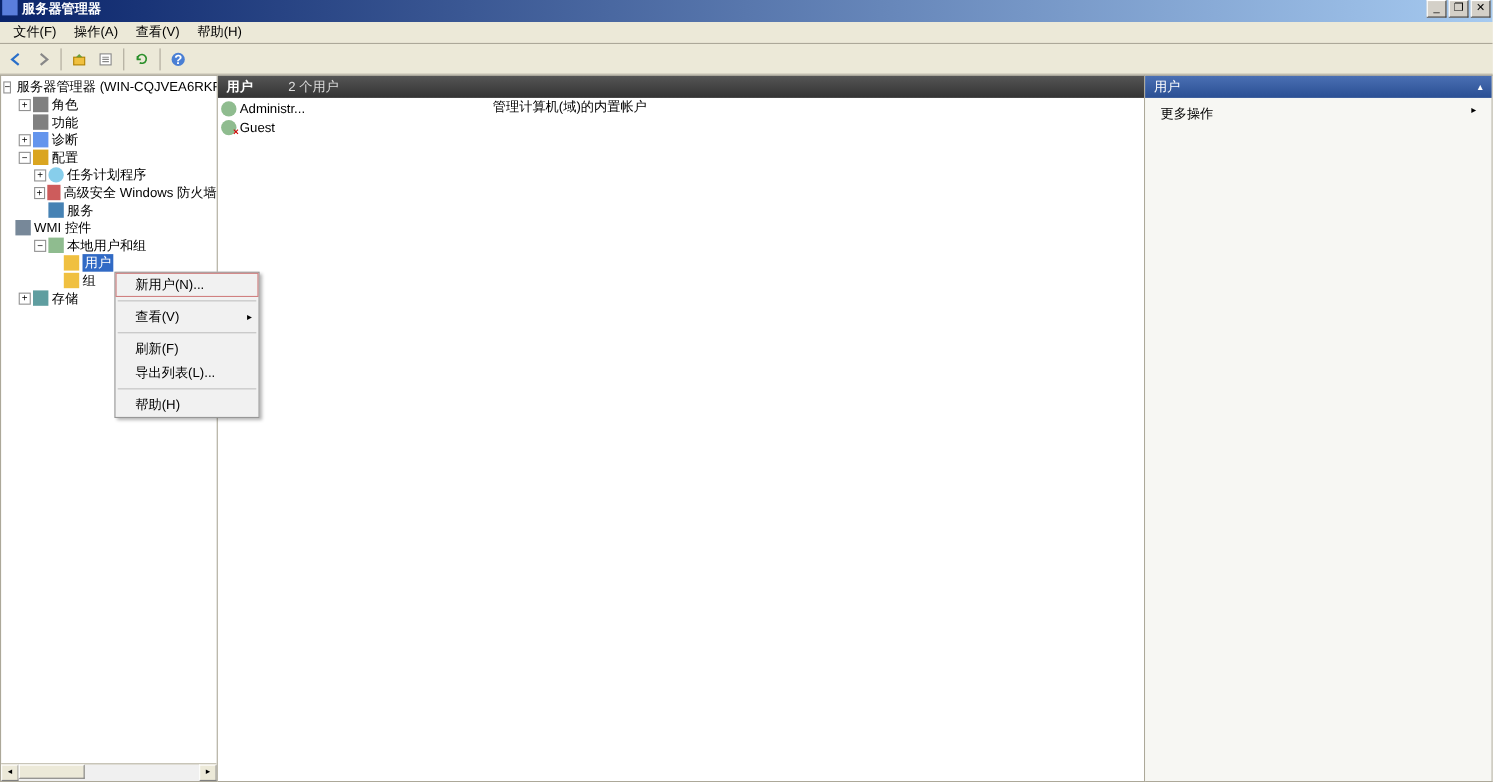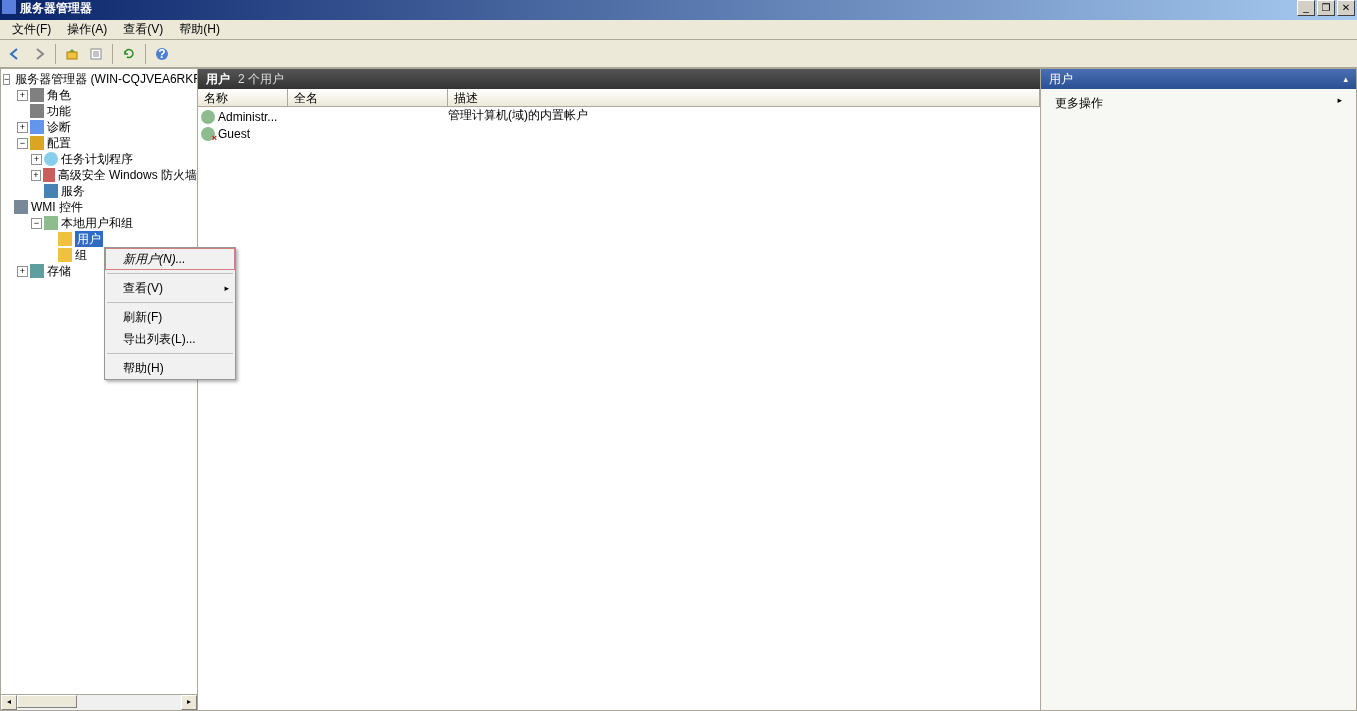--- a/index.html
+++ b/index.html
@@ -41,21 +41,21 @@
 .ticon.folder { background: #f0c040; }
 .ticon.stor { background: #5f9ea0; }
 .tlabel.sel { background: #316ac5; color: #fff; padding: 0 2px; }
 .hscroll { position:absolute; bottom:0; left:0; right:0; height:16px; background:#ece9d8; border-top:1px solid #aca899; display:flex; }
 .hscroll .btn { width:16px; height:15px; background:#ece9d8; border:1px solid #fff; border-right-color:#808080; border-bottom-color:#808080; font-size:8px; text-align:center; line-height:12px; }
 .hscroll .track { flex:1; background:#f0f0f0; position:relative; }
 .hscroll .thumb { position:absolute; left:0; width:60px; height:13px; top:0; background:#ece9d8; border:1px solid #fff; border-right-color:#808080; border-bottom-color:#808080; }
 
 .listpane { flex: 1; background: #fff; border: 1px solid #aca899; border-left:none; display:flex; flex-direction:column; }
 .listheader { height: 20px; background: linear-gradient(to bottom,#555,#333); color: #fff; display: flex; align-items: center; padding: 0 8px; font-weight: bold; }
-.listheader .count { margin-left: 8px; font-weight: normal; color:#ddd; }
+.listheader .count { margin-left: 32px; font-weight: normal; color:#ddd; }
 .colheaders { display: flex; height: 18px; border-bottom: 1px solid #aca899; }
 .colh { background: linear-gradient(to bottom,#fff,#ece9d8); border-right: 1px solid #aca899; padding: 1px 6px; cursor: default; }
 .colh.c1 { width: 90px; }
 .colh.c2 { width: 160px; }
 .colh.c3 { flex: 1; }
 .listrows { flex: 1; }
 .listrow { display: flex; height: 17px; align-items: flex-end; cursor: default; }
 .listrow .uicon { width: 14px; height: 14px; margin: 0 3px; background:#8fbc8f; border-radius:50%; position:relative; }
 .listrow .uicon.dis::after { content:"×"; position:absolute; right:-2px; bottom:-2px; color:#c00; font-size:9px; font-weight:bold; }
 .listrow .c1 { width: 90px; display:flex; align-items:center; }
@@ -65,21 +65,21 @@
 .actionpane { width: 316px; background: #f7f7f3; border: 1px solid #aca899; border-left:none; display:flex; flex-direction:column; }
 .actionhead { height: 20px; background: linear-gradient(to bottom,#ece9d8,#d6d2c2); border-bottom:1px solid #aca899; padding: 2px 6px; font-weight:bold; }
 .actionsub { height: 20px; background: linear-gradient(to bottom,#4a6fb3,#2a4f93); color:#fff; padding: 2px 8px; display:flex; align-items:center; justify-content:space-between; }
 .actionsub .tri { font-size:9px; }
 .actionitem { padding: 6px 14px; cursor: default; display:flex; justify-content:space-between; align-items:flex-start; }
 .actionitem .tri { font-size:9px; }
 
 
 .ctxmenu { position: absolute; left: 104px; top: 247px; width: 132px; background: #f1f1f1; border: 1px solid #979797; box-shadow: 2px 2px 3px rgba(0,0,0,.3); z-index: 100; }
 .ctxmenu .mi { height: 22px; display: flex; align-items: center; padding: 0 18px; cursor: default; position:relative; }
-.ctxmenu .mi.hi { outline: 1px solid #d08080; outline-offset:-1px;font-style:italic; }
+.ctxmenu .mi.hi { outline: 1px solid #d08080; outline-offset:-1px; }
 .ctxmenu .mi .sub { position:absolute; right:6px; font-size:9px; }
 .ctxmenu .sep { height: 1px; background: #c0c0c0; margin: 3px 2px; }
 
 svg { display:block; }
 </style>
 </head>
 <body>
 
 <div class="titlebar">
   <span class="icon"></span>
@@ -214,25 +214,20 @@
           <div class="thumb"></div>
         </div>
       <div class="btn">▸</div>
     </div>
   </div>
 
   <div class="listpane">
     <div class="listheader">
       <span>用户</span>
       <span class="count">2 个用户</span>
-    </div>
-    <div class="colheaders">
-      <div class="colh c1">名称</div>
-      <div class="colh c2">全名</div>
-      <div class="colh c3">描述</div>
     </div>
     <div class="listrows">
       <div class="listrow">
         <div class="c1">
             <span class="uicon"></span>
             <span>Administr...</span>
           </div>
         <div class="c2"></div>
         <div class="c3">管理计算机(域)的内置帐户</div>
       </div>

